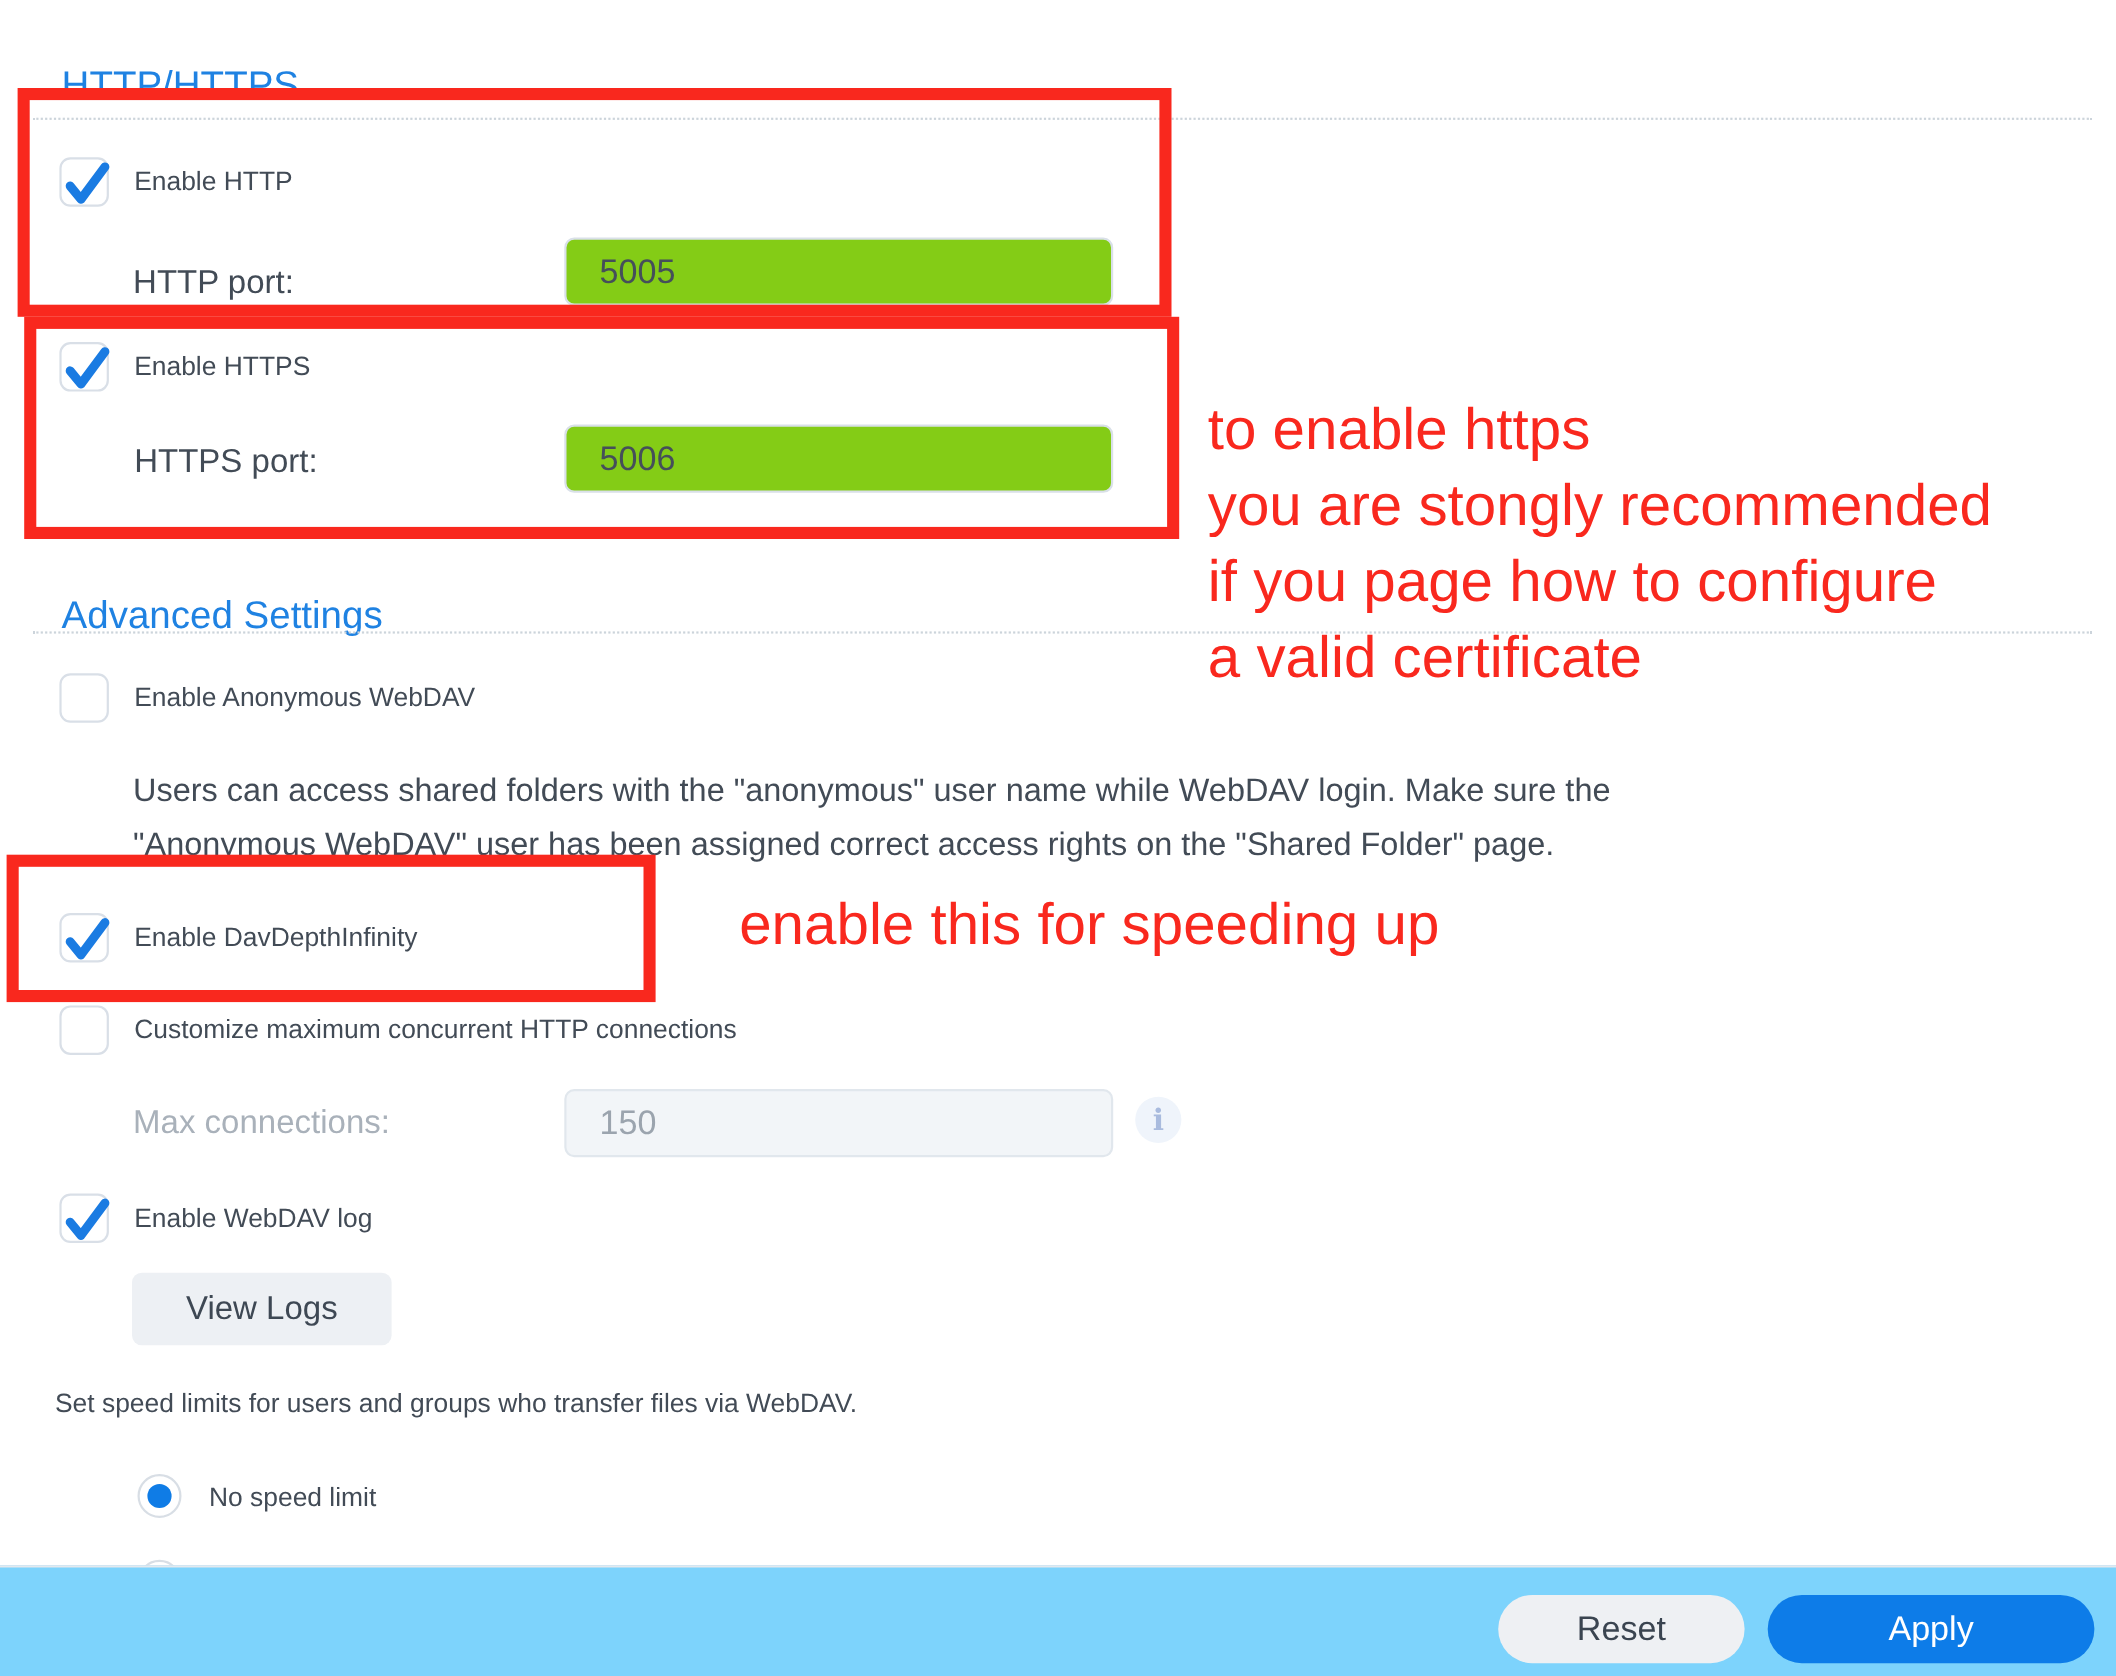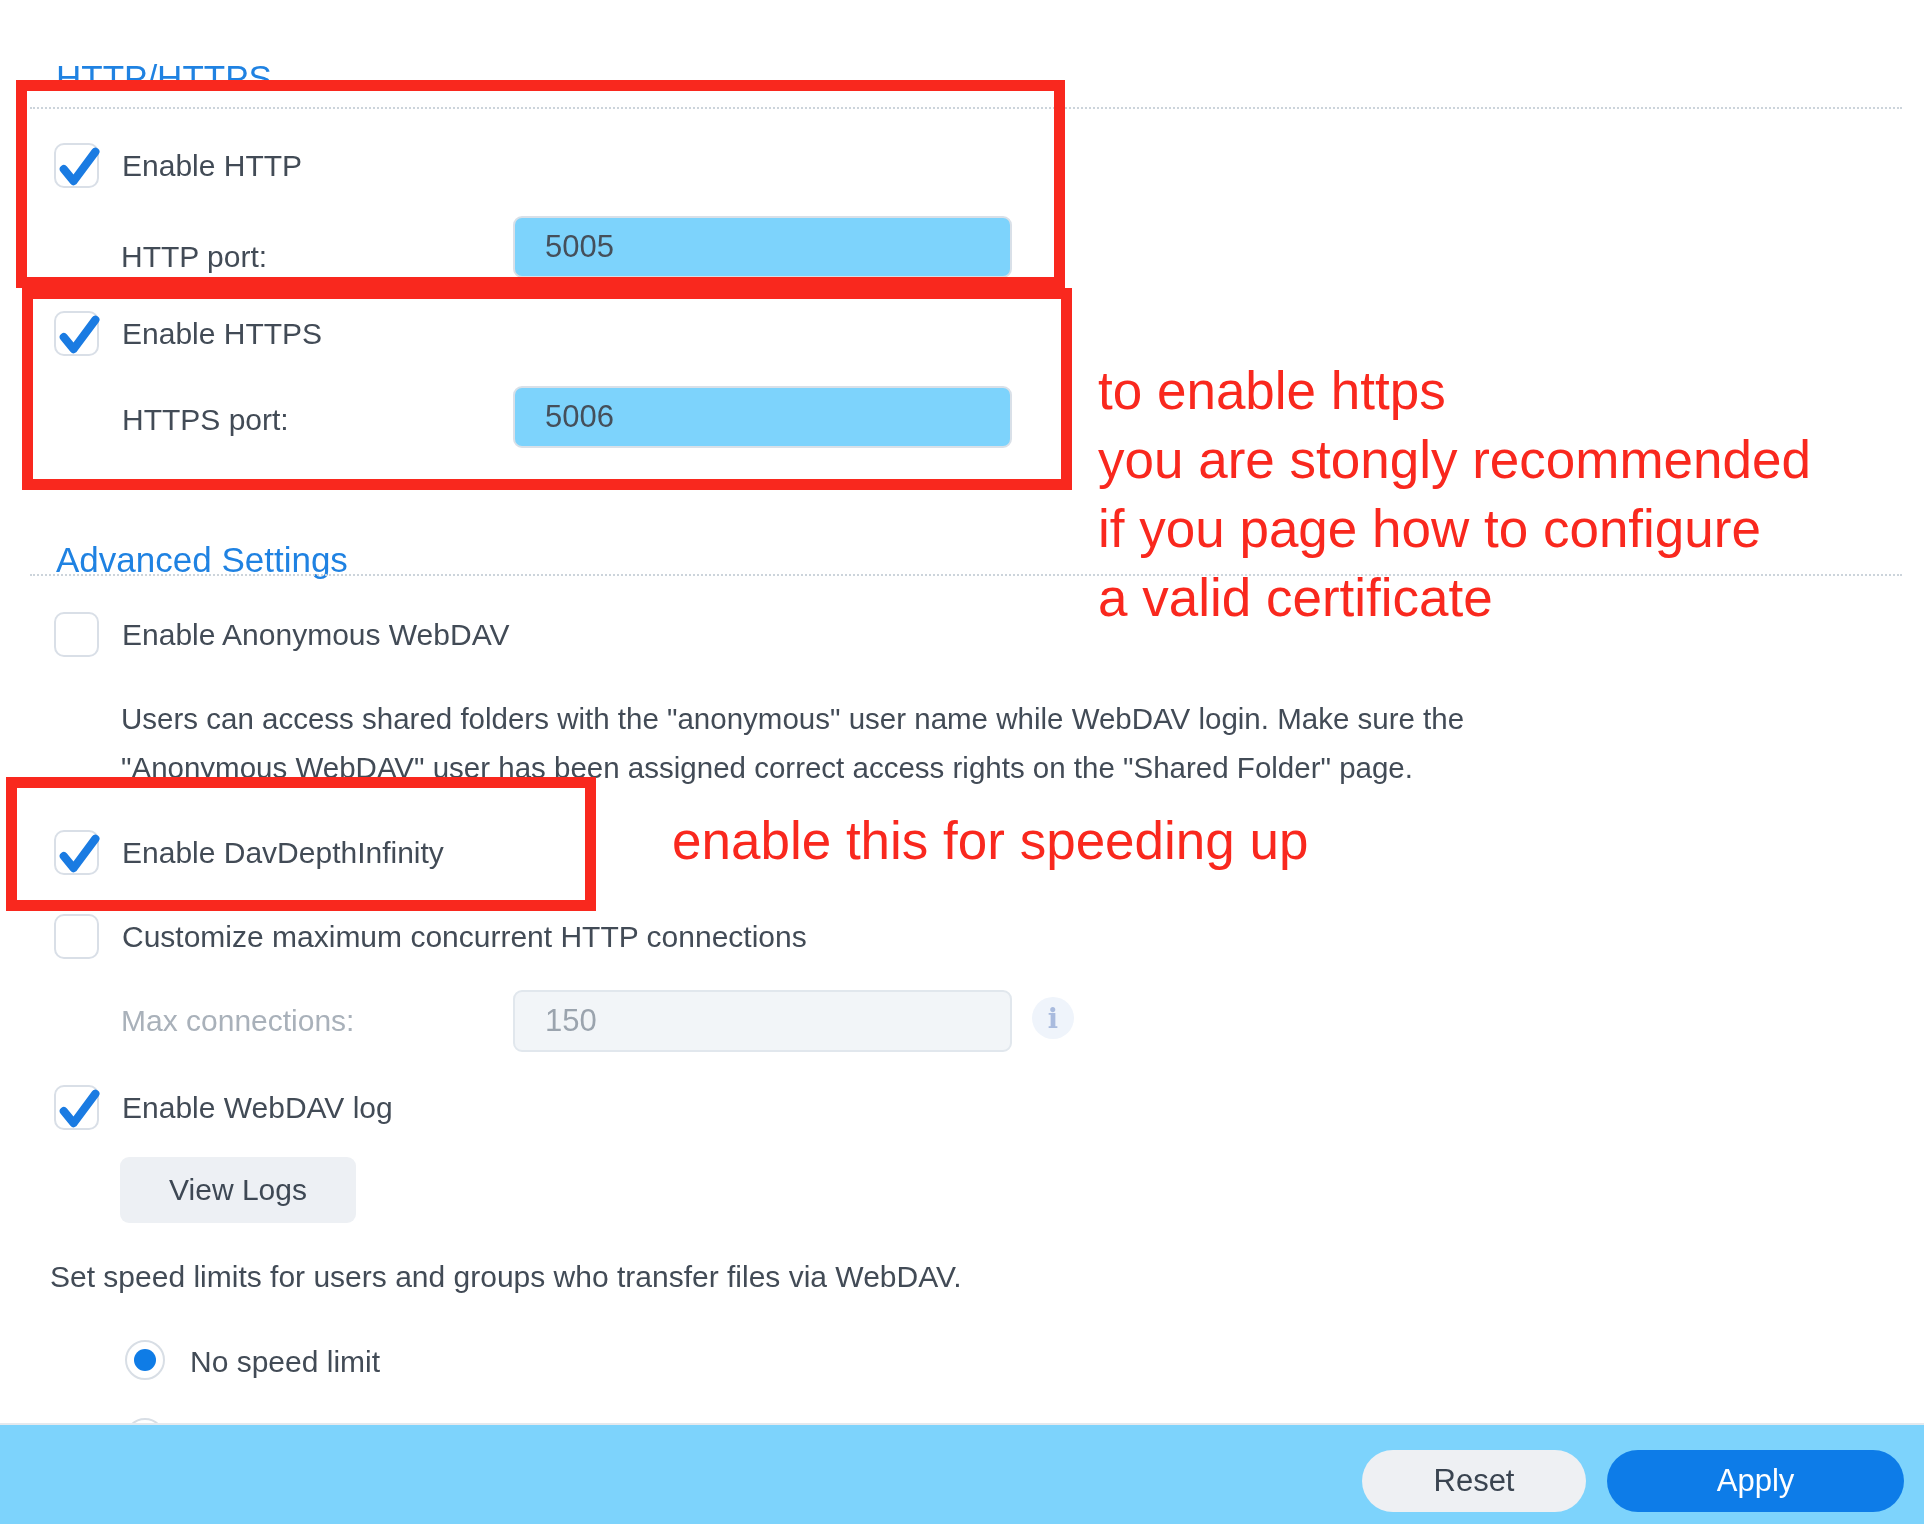--- a/index.html
+++ b/index.html
@@ -20,28 +20,28 @@
   
   .checkbox{width:45px;height:45px;background:#fff;border:2px solid #d9dfe7;
     border-radius:10px;box-sizing:border-box;cursor:pointer;}
   .checkbox svg{overflow:visible;display:block;margin:-2px 0 0 -2px;}
 
   
   .radio{width:40px;height:40px;border:2px solid #d8dee5;border-radius:50%;
     background:#fff;box-sizing:border-box;cursor:pointer;}
   .radio .dot{width:22px;height:22px;border-radius:50%;background:#0f7ce6;margin:7px;}
 
-  .lbl{font-size:30px;color:#424b56;height:45px;line-height:45px;white-space:nowrap;}
+  .lbl{font-size:24px;color:#424b56;height:45px;line-height:45px;white-space:nowrap;}
   .field-lbl{font-size:30px;color:#424b56;height:42px;line-height:42px;white-space:nowrap;}
   .field-lbl.disabled{color:#a9b1ba;}
 
   .port-input{
     box-sizing:border-box;width:499px;height:62px;border:2px solid #d9e0e8;
     border-radius:9px;padding:0 0 0 30px;font-family:"Liberation Sans",sans-serif;
-    font-size:31px;color:#454f5a;background:#7dd3fc;outline:none;
+    font-size:31px;color:#454f5a;background:#84cc16;outline:none;
   }
   .port-input:disabled{background:#f2f5f8;border-color:#e1e7ed;color:#9ba4ae;}
 
   .desc{font-size:29.5px;color:#424b56;line-height:49px;}
   .desc div{white-space:nowrap;}
 
   .info-badge{width:42px;height:42px;border-radius:50%;background:#eff4fb;
     color:#a9bbde;font-family:"DejaVu Serif",serif;font-weight:bold;
     font-size:27px;display:flex;align-items:center;justify-content:center;cursor:pointer;}
 

